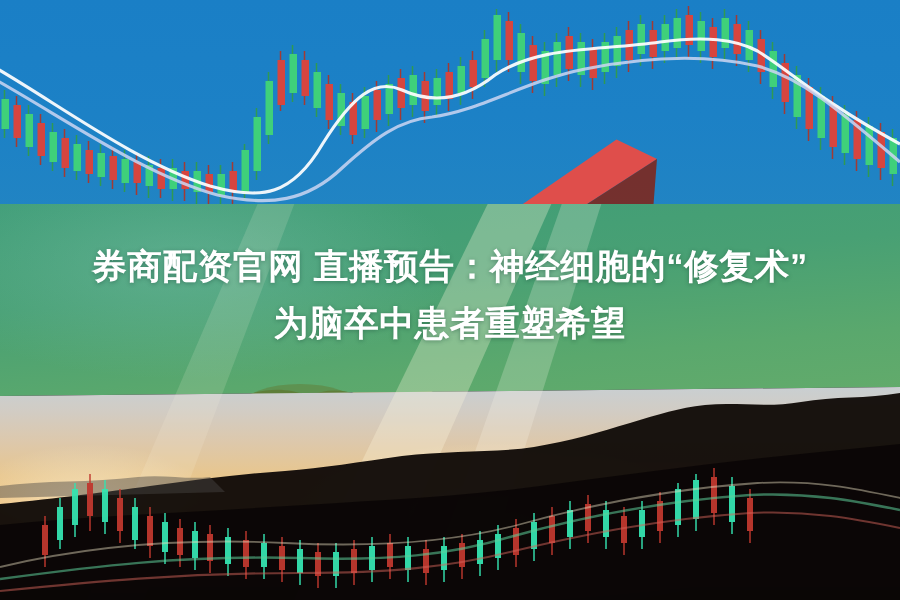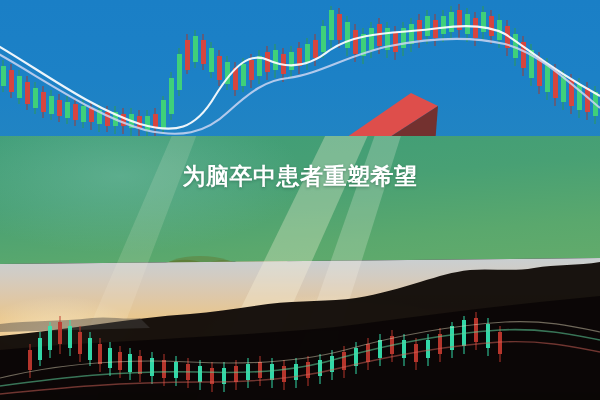--- a/index.html
+++ b/index.html
@@ -56,21 +56,21 @@
 
   
   #headline{
     position:absolute;left:0;top:158px;width:600px;
     text-align:center;color:#ffffff;
     font-size:23px;font-weight:bold;line-height:38px;
     letter-spacing:.5px;
     text-shadow:0 1px 3px rgba(25,70,55,.45);
   }
   #headline .l1{display:block;white-space:nowrap;}
-  #headline .l2{display:block;white-space:nowrap;font-family:Liberation Serif, serif;}
+  #headline .l2{display:block;white-space:nowrap;}
 </style>
 </head>
 <body>
 
 <div id="stage">
 
   <div class="layer" id="sky"></div>
 
   <svg class="layer" id="sky-chart" viewBox="0 0 600 140" preserveAspectRatio="none">
     <g>
@@ -383,16 +383,17 @@
         <rect x="486" y="24" width="4" height="24" fill="#35e3b0"></rect>
       <line x1="500" y1="26" x2="500" y2="62" stroke="#c0382f"></line>
         <rect x="498" y="32" width="4" height="22" fill="#c0382f"></rect>
     </g>
     <path d="M0,86 C60,78 120,70 200,72 C260,74 300,70 340,58 C390,44 440,34 500,30 C540,28 570,34 600,40" fill="none" stroke="#5fcf9a" stroke-width="1.6" opacity=".55"></path>
     <path d="M0,94 C60,88 120,82 200,82 C260,82 300,78 340,68 C390,56 440,46 500,42 C540,40 570,46 600,52" fill="none" stroke="#d4645a" stroke-width="1.4" opacity=".5"></path>
     <path d="M0,78 C50,66 110,58 190,62 C250,65 300,62 345,50 C395,36 445,26 505,22 C545,20 572,26 600,32" fill="none" stroke="#e8dfc0" stroke-width="1.2" opacity=".45"></path>
   </svg>
 
   <div id="headline">
+    <span class="l1">券商配资官网 直播预告：神经细胞的“修复术”</span>
     <span class="l2">为脑卒中患者重塑希望</span>
   </div>
 
 </div>
 
 </body></html>

